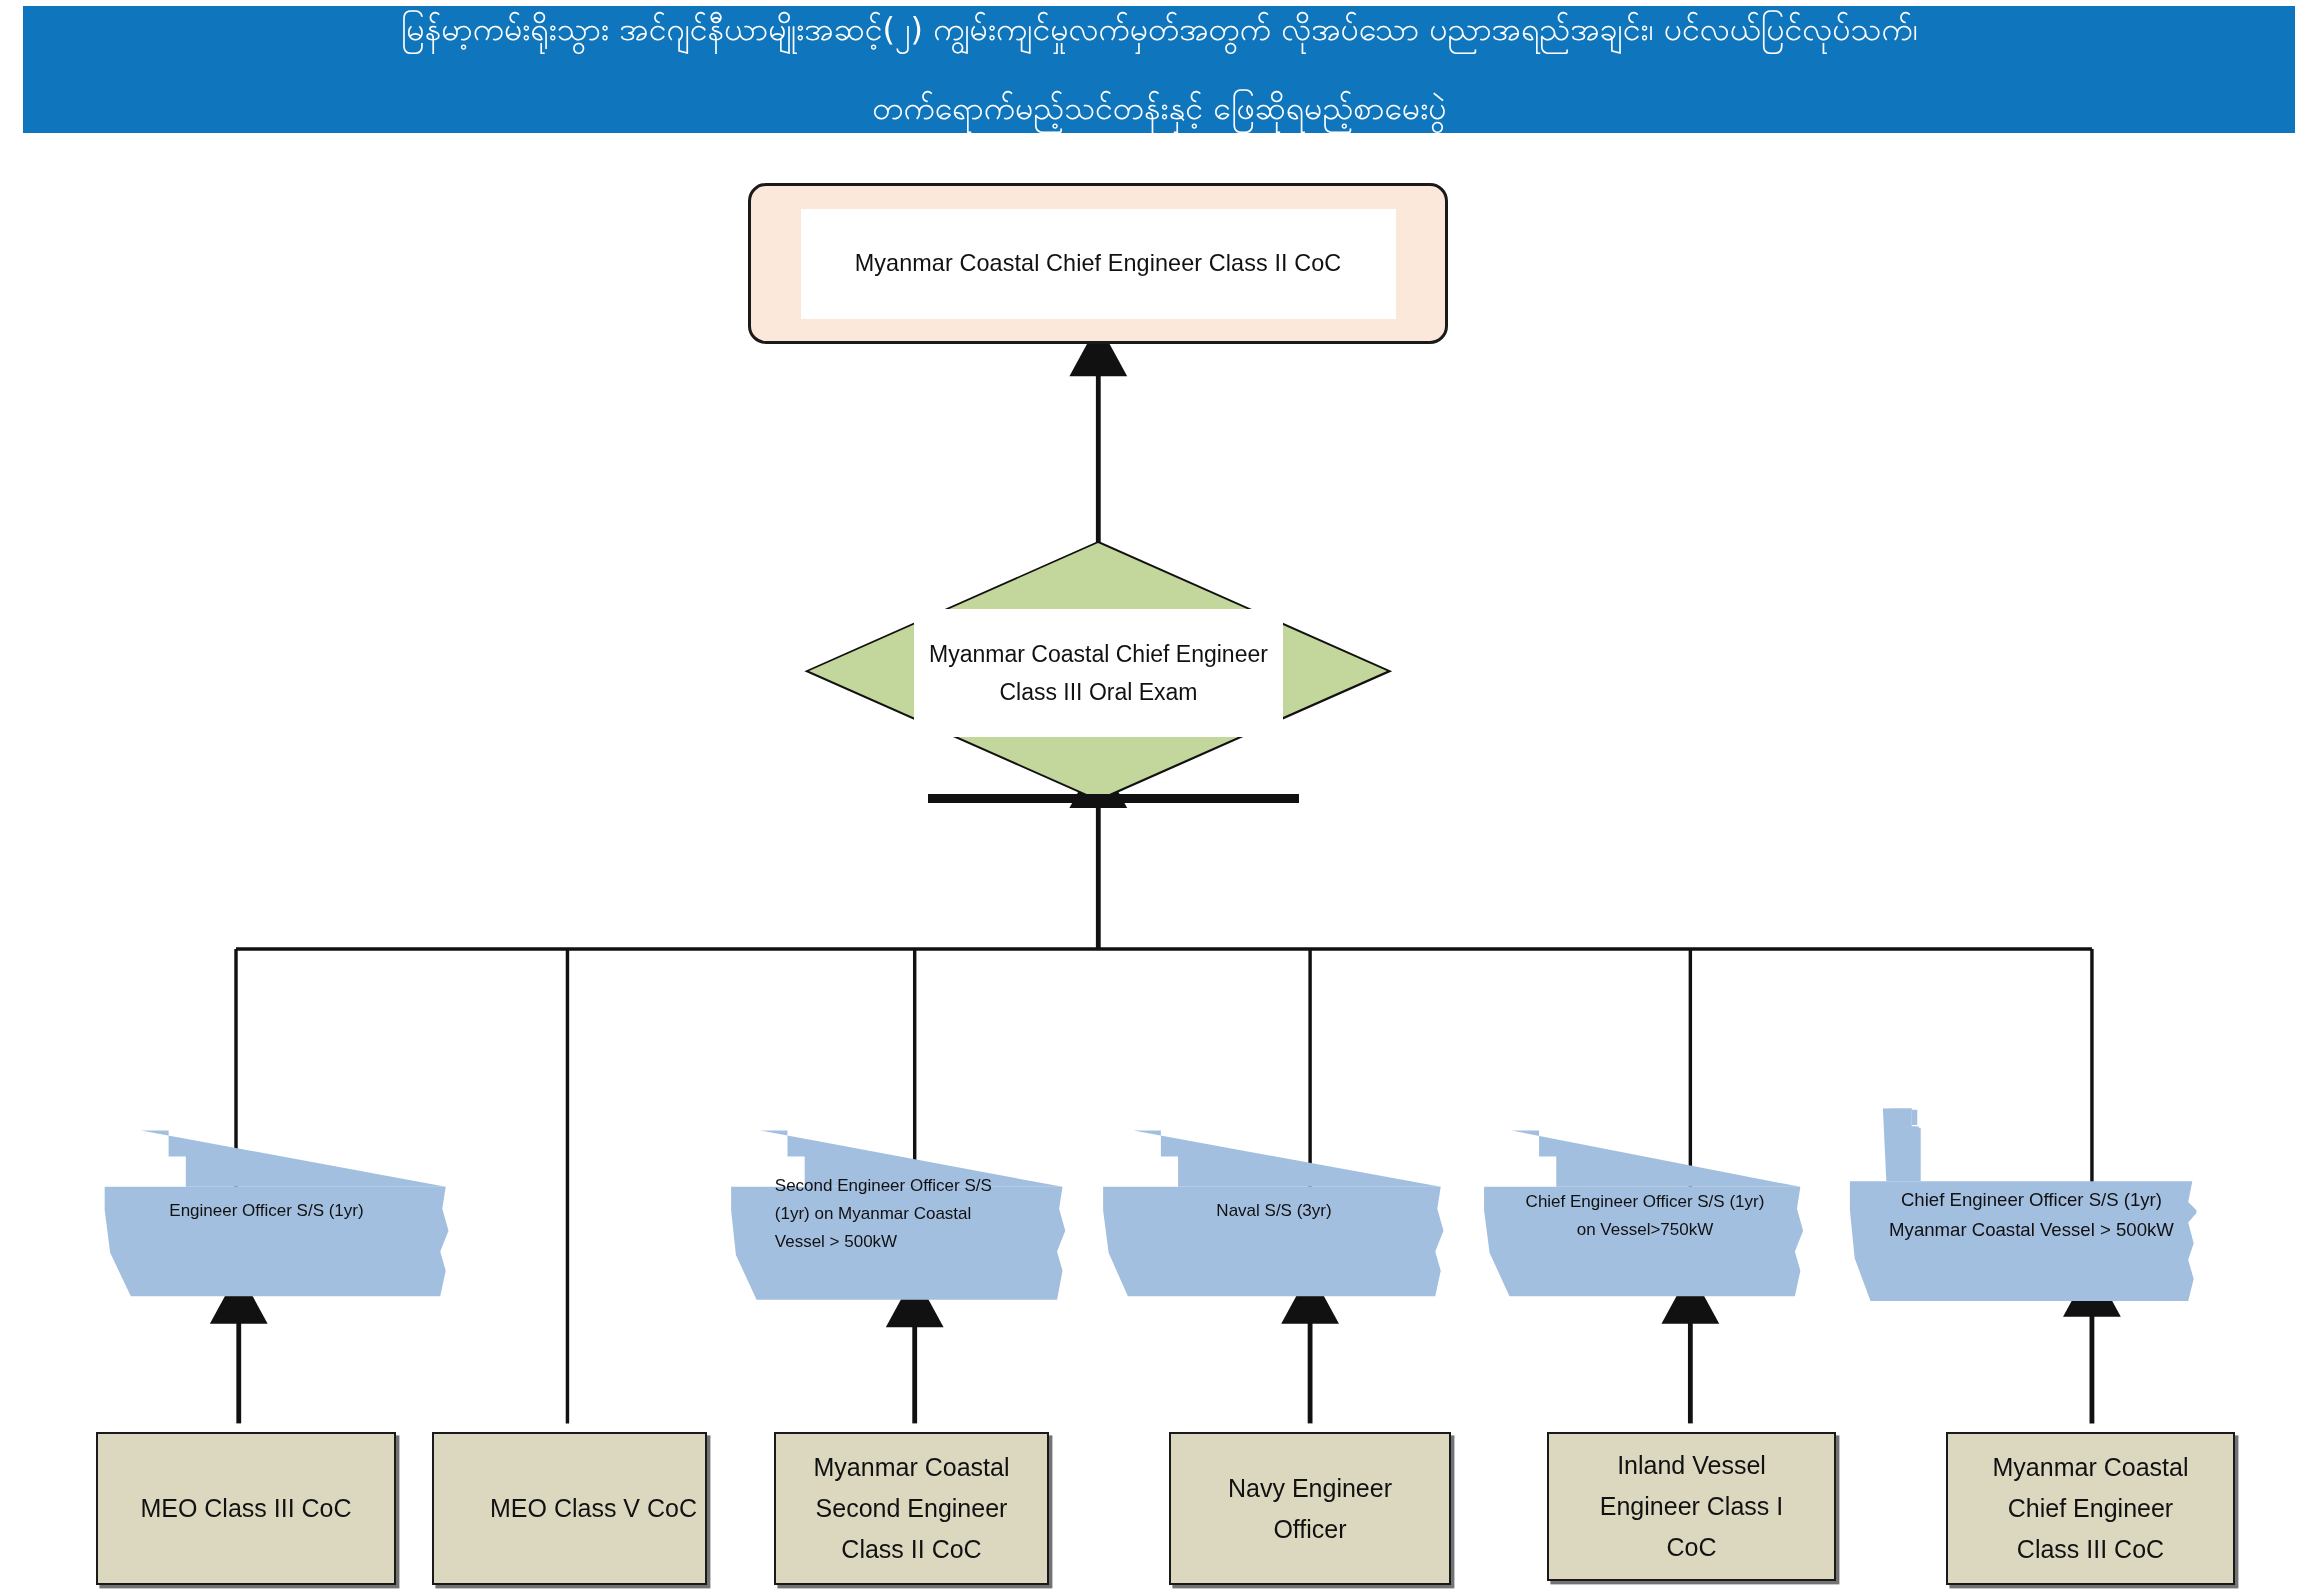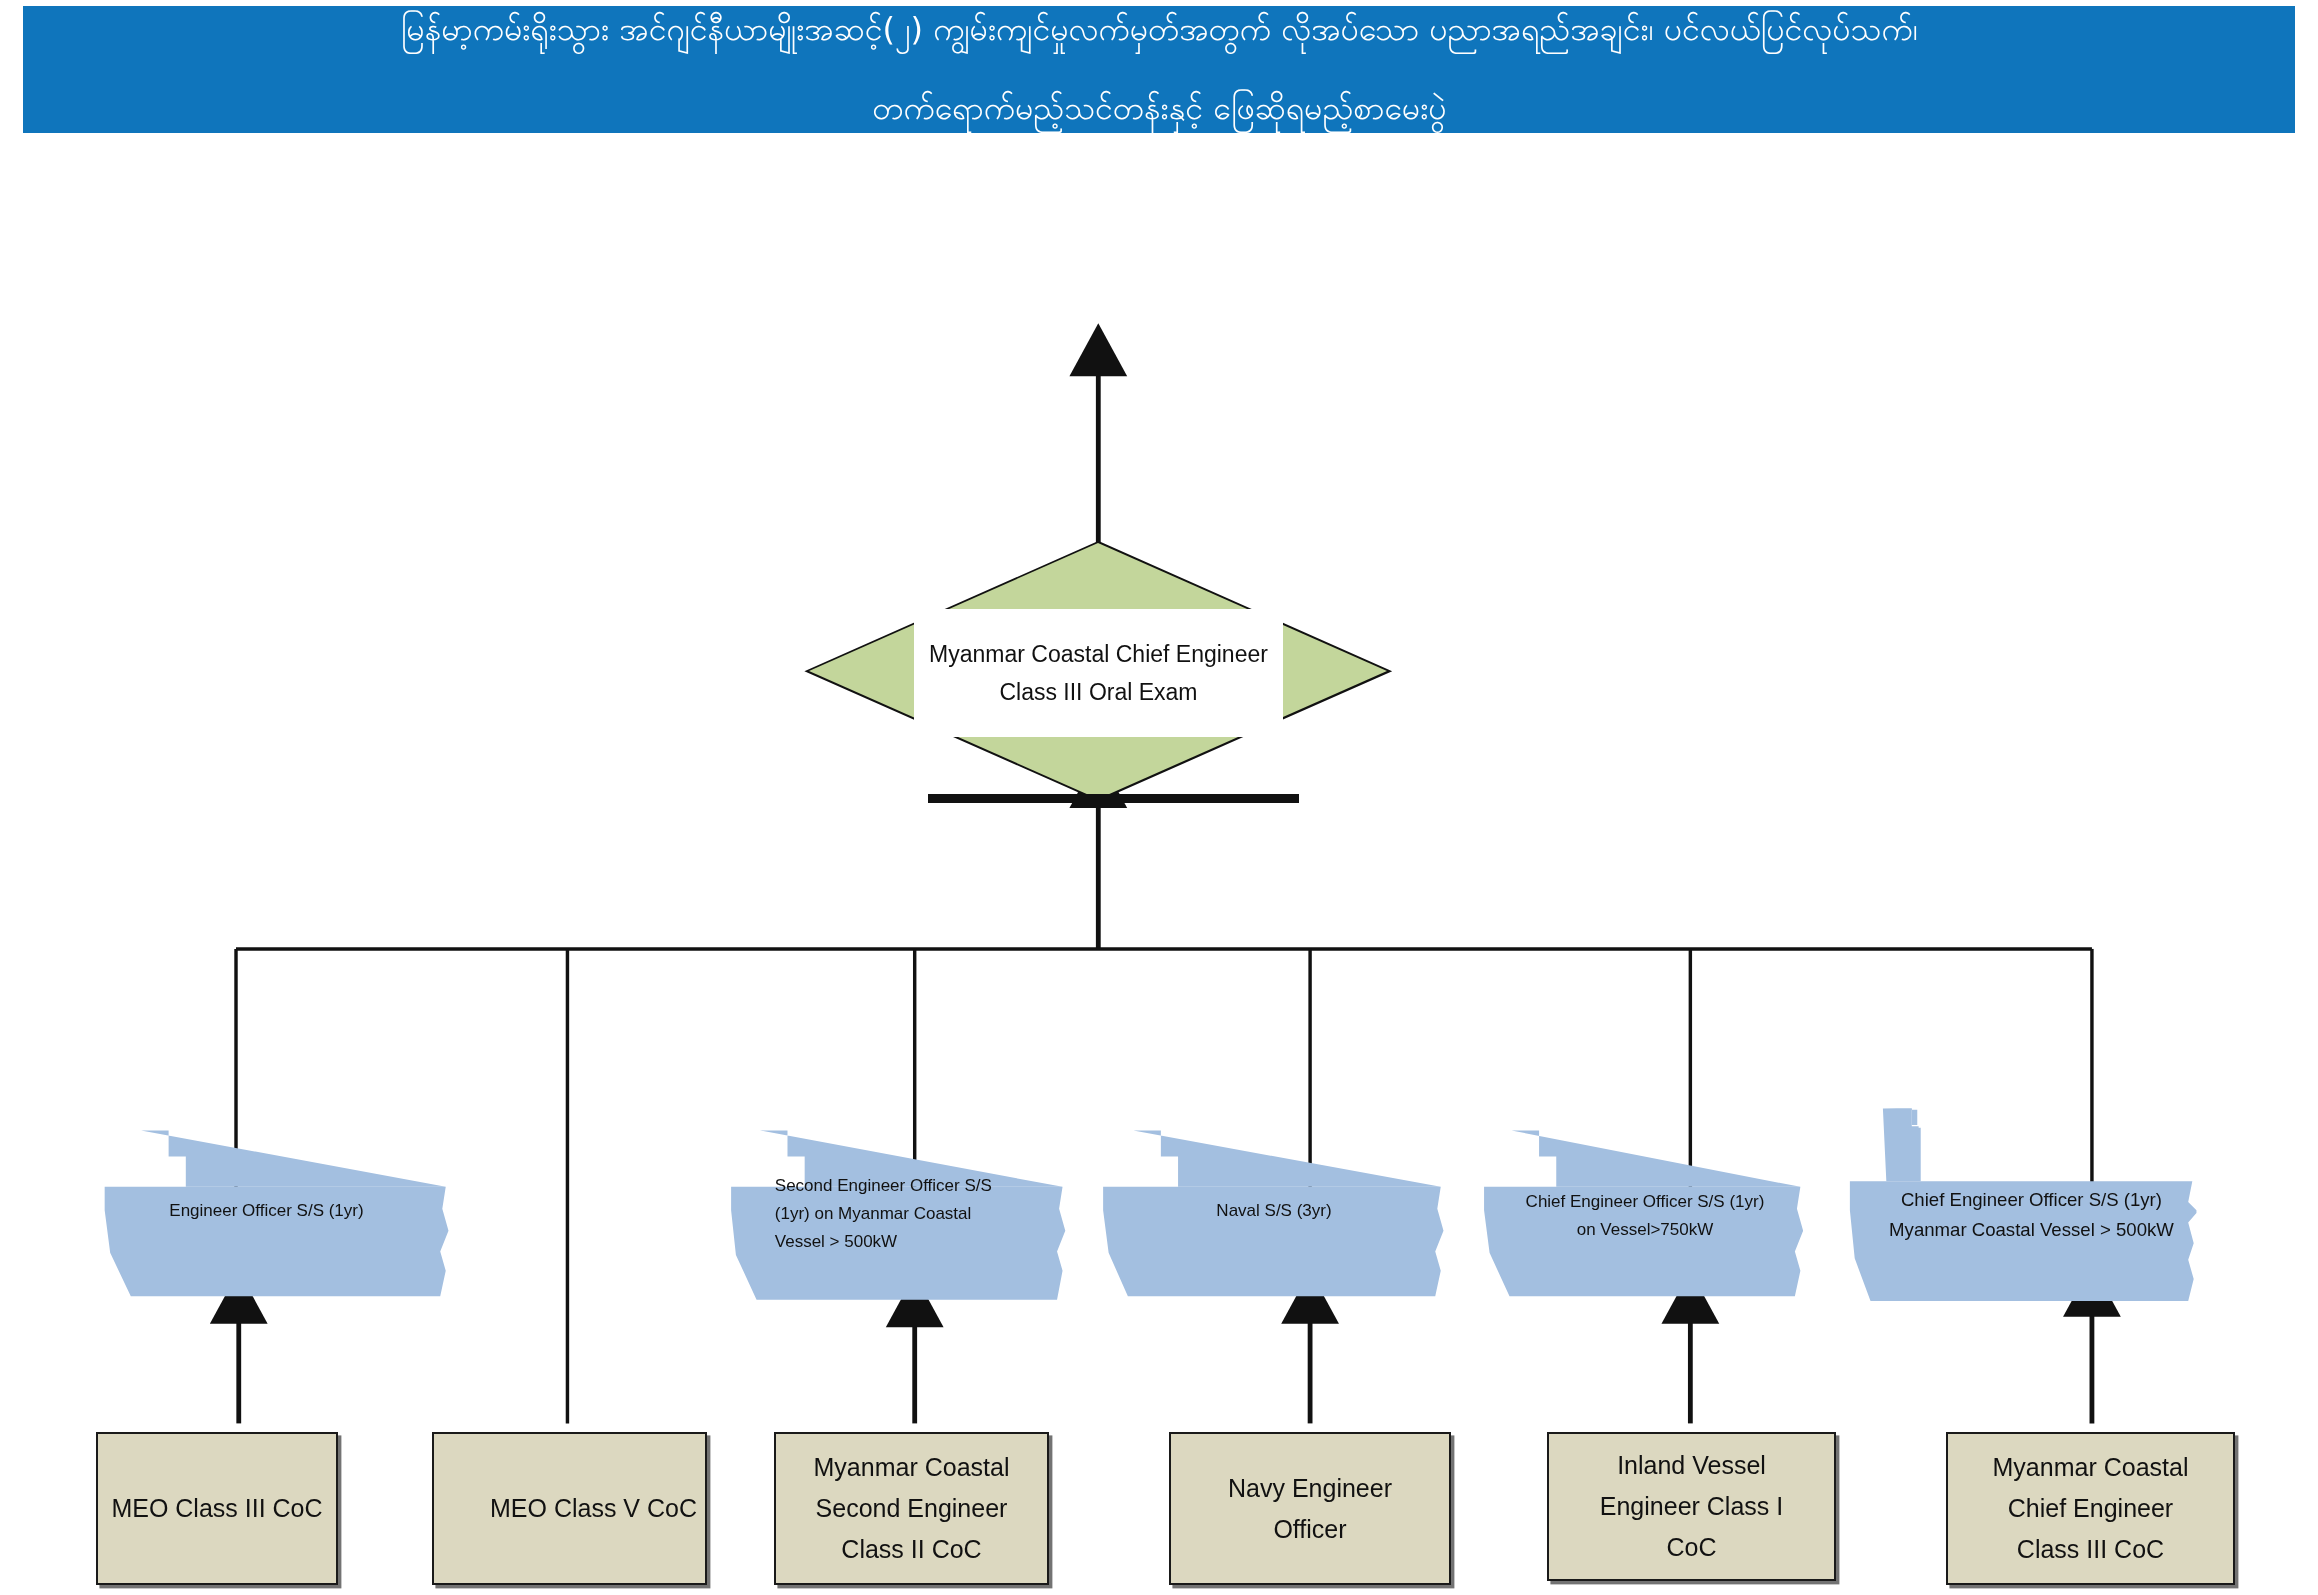--- a/index.html
+++ b/index.html
@@ -109,20 +109,25 @@
     <line x1="2458" y1="1380" x2="2458" y2="1735" stroke="#111" stroke-width="5"></line>
     <line x1="3042" y1="1380" x2="3042" y2="1740" stroke="#111" stroke-width="5"></line>
 
     <line x1="347" y1="2070" x2="347" y2="1890" stroke="#111" stroke-width="7" marker-end="url(#arrowhead)"></line>
     <line x1="1330" y1="2070" x2="1330" y2="1895" stroke="#111" stroke-width="7" marker-end="url(#arrowhead)"></line>
     <line x1="1905" y1="2070" x2="1905" y2="1890" stroke="#111" stroke-width="7" marker-end="url(#arrowhead)"></line>
     <line x1="2458" y1="2070" x2="2458" y2="1890" stroke="#111" stroke-width="7" marker-end="url(#arrowhead)"></line>
     <line x1="3042" y1="2070" x2="3042" y2="1880" stroke="#111" stroke-width="7" marker-end="url(#arrowhead)"></line>
   </svg>
 
+  <div id="top-coc-box">
+    <div id="top-coc-inner">
+      <span>Myanmar Coastal Chief Engineer Class II CoC</span>
+    </div>
+  </div>
 
   <div id="oral-exam-diamond">
     <div class="dshape"></div>
     <div class="dlabel">
       <span>Myanmar Coastal Chief Engineer</span>
       <span>Class III Oral Exam</span>
     </div>
   </div>
   <div id="exam-bar"></div>
 
@@ -183,21 +188,21 @@
     </div>
   </div>
 
   <div class="ship wide" style="left:1850px;top:1108px;width:349px;height:193px;">
     <div class="shiptext" style="top:42%;gap:7.6px;width:96%;left:4%;">
       <span>Chief Engineer Officer S/S (1yr)</span>
       <span>Myanmar Coastal Vessel &gt; 500kW</span>
     </div>
   </div>
 
-  <div class="coc-box" style="left:96px;top:1432px;width:242px;height:153px;">
+  <div class="coc-box" style="left:96px;top:1432px;width:300px;height:153px;">
     <span>MEO Class III CoC</span>
   </div>
 
   <div class="coc-box" style="left:432px;top:1432px;width:275px;height:153px;padding-left:48px;">
     <span>MEO Class V CoC</span>
   </div>
 
   <div class="coc-box" style="left:774px;top:1432px;width:275px;height:153px;">
     <span>Myanmar Coastal</span>
     <span>Second Engineer</span>

